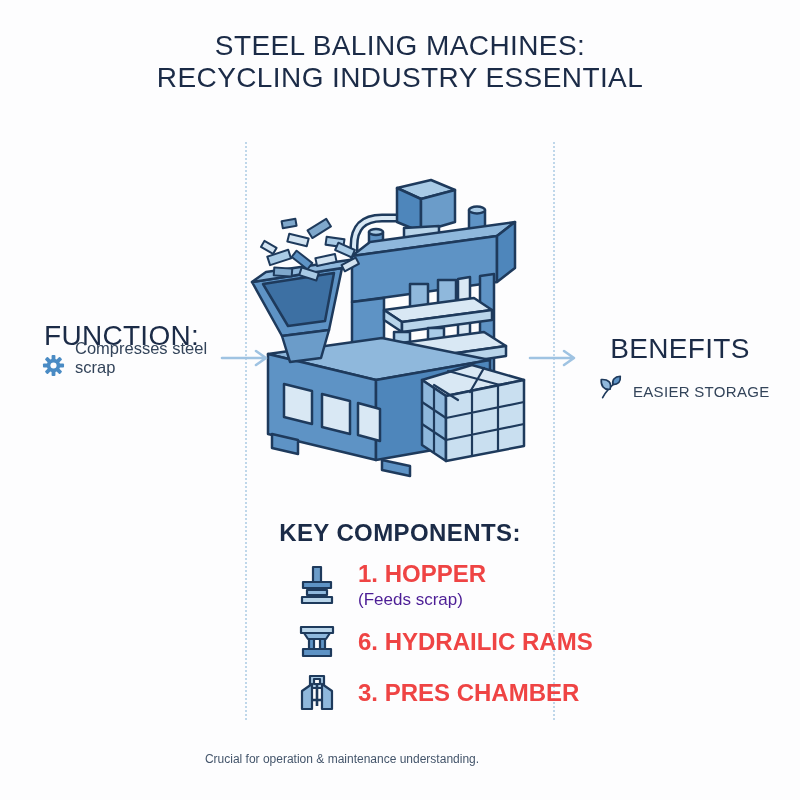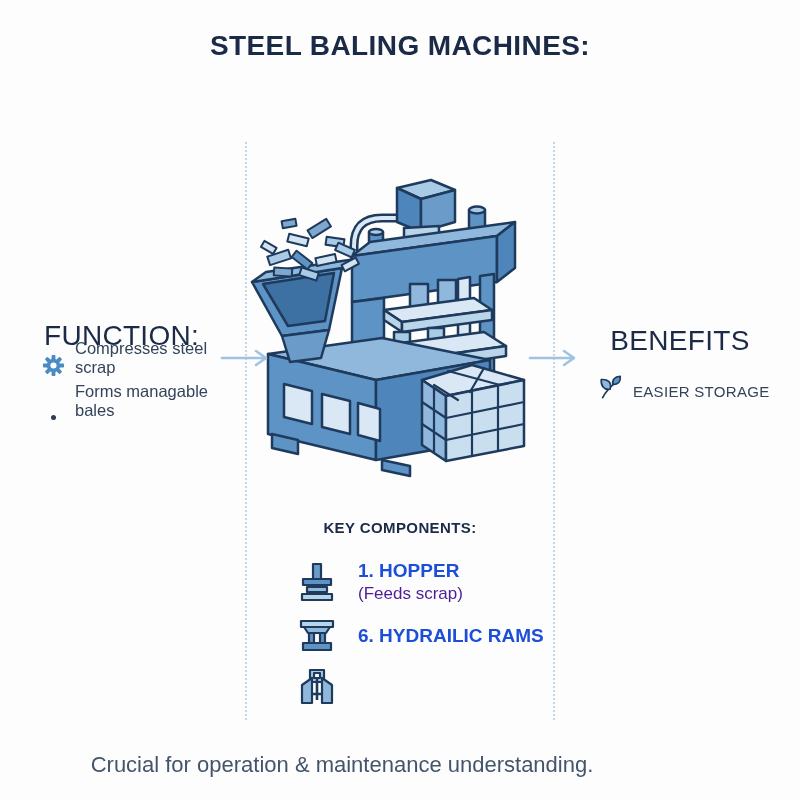--- a/index.html
+++ b/index.html
@@ -6,74 +6,75 @@
   body{
     width:800px;height:800px;position:relative;overflow:hidden;
     background:#FDFDFE;
     font-family:"Liberation Sans", sans-serif;
     color:#33445A;
   }
   .abs{position:absolute;}
   
   .title{
     top:30px;left:0;width:800px;text-align:center;
-    font-size:28px;line-height:32px;font-weight:700;
+    font-size:28px;line-height:32px;font-weight:400;
     letter-spacing:0.4px;color:#1B2B47;
   }
   
   .dotline{
     top:142px;height:578px;width:0;
     border-left:2px dotted #BFD7EA;
   }
   .dotline.left{left:245px;}
   .dotline.right{left:553px;}
   
   .machine{left:232px;top:158px;width:330px;height:320px;}
   
   .sec-head{
     font-size:28px;font-weight:400;color:#1B2B47;letter-spacing:0.3px;margin-top:24px;
   }
   .function-head{left:44px;top:296px;}
-  .benefits-head{left:595px;top:301px;width:170px;text-align:center;}
+  .benefits-head{left:595px;top:309px;width:170px;text-align:center;}
   
   .rows{display:flex;flex-direction:column;}
   .function-rows{left:40px;top:339px;width:210px;gap:5px;}
   .benefit-rows{left:598px;top:337px;width:190px;gap:9px;}
   .row{display:flex;align-items:flex-end;gap:9px;}
   .row-label{font-size:16.5px;color:#33445A;}
   .row-label.small-caps{font-size:15px;letter-spacing:0.3px;margin-top:46px;}
   .icon-slot{width:26px;display:flex;justify-content:center;align-items:center;flex:0 0 26px;}
   .dot{width:5px;height:5px;border-radius:50%;background:#2B3C55;margin:0 auto;}
   
   .arrow{width:54px;height:20px;}
   .arrow.left{left:220px;top:348px;}
   .arrow.right{left:528px;top:348px;}
   
   .components-head{
     top:519px;left:0;width:800px;text-align:center;
-    font-size:15px;font-weight:700;color:#1B2B47;letter-spacing:0.4px;
+    font-size:24px;font-weight:700;color:#1B2B47;letter-spacing:0.4px;
   }
   .components-list{
     left:298px;top:560px;display:flex;flex-direction:column;gap:14px;
   }
   .component-item{display:flex;align-items:center;gap:22px;}
   .component-icon{width:38px;flex:0 0 38px;display:flex;justify-content:center;}
-  .component-title{font-size:19px;font-weight:700;color:#1d4ed8;line-height:1.2;}
+  .component-title{font-size:24px;font-weight:700;color:#ef4444;line-height:1.2;}
   .component-sub{font-size:17px;color:#4c1d95;line-height:1.25;}
   
   .footer{
     top:752px;left:0;width:684px;text-align:center;
-    font-size:22px;color:#44556B;
+    font-size:12px;color:#44556B;
   }
 </style>
 </head>
 <body>
 
 <div class="abs title">
   <div>STEEL BALING MACHINES:</div>
+  <div>RECYCLING INDUSTRY ESSENTIAL</div>
 </div>
 
 <div class="abs dotline left"></div>
 <div class="abs dotline right"></div>
 
 <svg class="abs machine" viewBox="0 0 330 320">
   <g stroke="#1E3A5C" stroke-width="2.5" stroke-linejoin="round" stroke-linecap="round">
 
     <path d="M170,60 L150,60 Q122,60 122,88 L122,98" fill="none" stroke-width="9"></path>
     <path d="M170,60 L150,60 Q122,60 122,88 L122,98" fill="none" stroke="#D9E8F4" stroke-width="4"></path>
@@ -176,26 +177,20 @@
           <rect x="10" y="17" width="4" height="6" rx="1" transform="rotate(45 12 12)"></rect>
           <rect x="1" y="10" width="6" height="4" rx="1" transform="rotate(45 12 12)"></rect>
           <rect x="17" y="10" width="6" height="4" rx="1" transform="rotate(45 12 12)"></rect>
           <circle cx="12" cy="12" r="7"></circle>
         </g>
         <circle cx="12" cy="12" r="3.2" fill="#FDFDFE"></circle>
       </svg>
     </span>
     <span class="row-label">Compresses steel scrap</span>
   </div>
-  <div class="row">
-    <span class="icon-slot">
-        <span class="dot"></span>
-      </span>
-    <span class="row-label">Forms managable bales</span>
-  </div>
 </div>
 
 <svg class="abs arrow left" viewBox="0 0 54 20">
   <path d="M2,10 H44 M36,3 L46,10 L36,17" fill="none" stroke="#9FC3E2" stroke-width="2.6" stroke-linecap="round" stroke-linejoin="round"></path>
 </svg>
 <svg class="abs arrow right" viewBox="0 0 54 20">
   <path d="M2,10 H44 M36,3 L46,10 L36,17" fill="none" stroke="#9FC3E2" stroke-width="2.6" stroke-linecap="round" stroke-linejoin="round"></path>
 </svg>
 
 <div class="abs sec-head benefits-head">BENEFITS</div>
@@ -257,18 +252,19 @@
         <g stroke="#1E3A5C" stroke-width="2.2" stroke-linejoin="round">
           <rect x="11" y="2" width="14" height="12" fill="#A9CBE6"></rect>
           <rect x="15" y="5" width="6" height="5" fill="#FDFDFE"></rect>
           <polygon points="3,17 13,10 13,35 3,35" fill="#8FB8DC"></polygon>
           <polygon points="33,17 23,10 23,35 33,35" fill="#8FB8DC"></polygon>
           <path d="M18,11 L18,32 M13.5,26 L22.5,26" fill="none" stroke-width="2.6"></path>
         </g>
       </svg>
     </span>
     <div>
+      <div class="component-title">3. PRES CHAMBER</div>
     </div>
   </div>
 
 </div>
 
 <div class="abs footer">Crucial for operation &amp; maintenance understanding.</div>
 
 </body></html>

